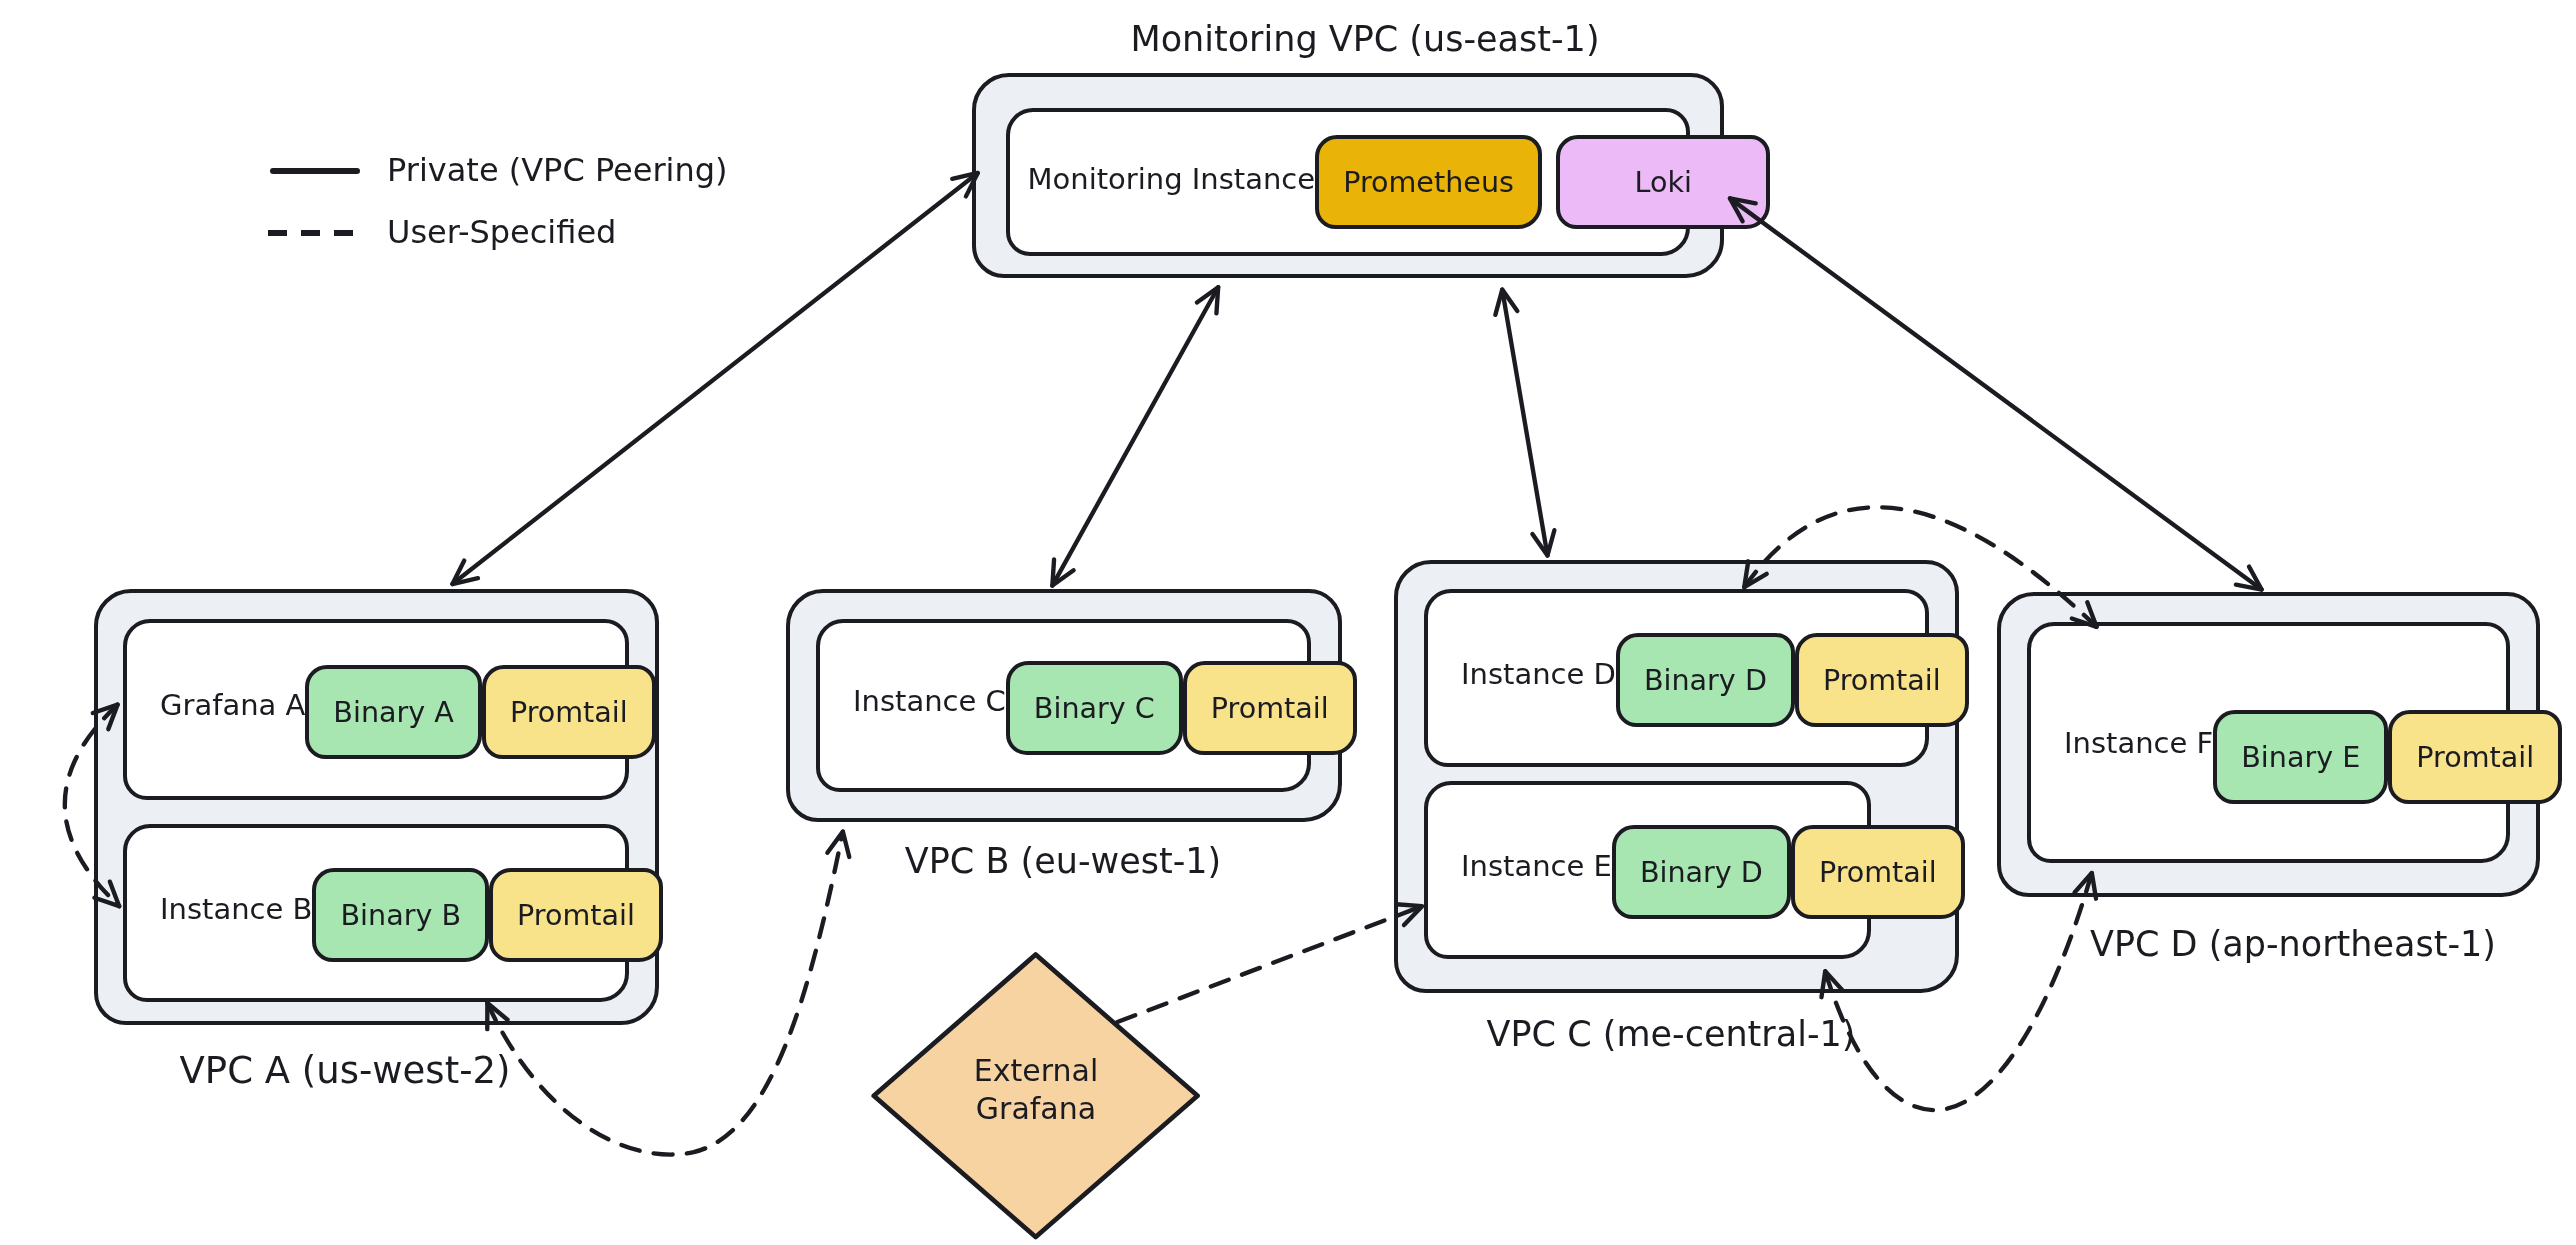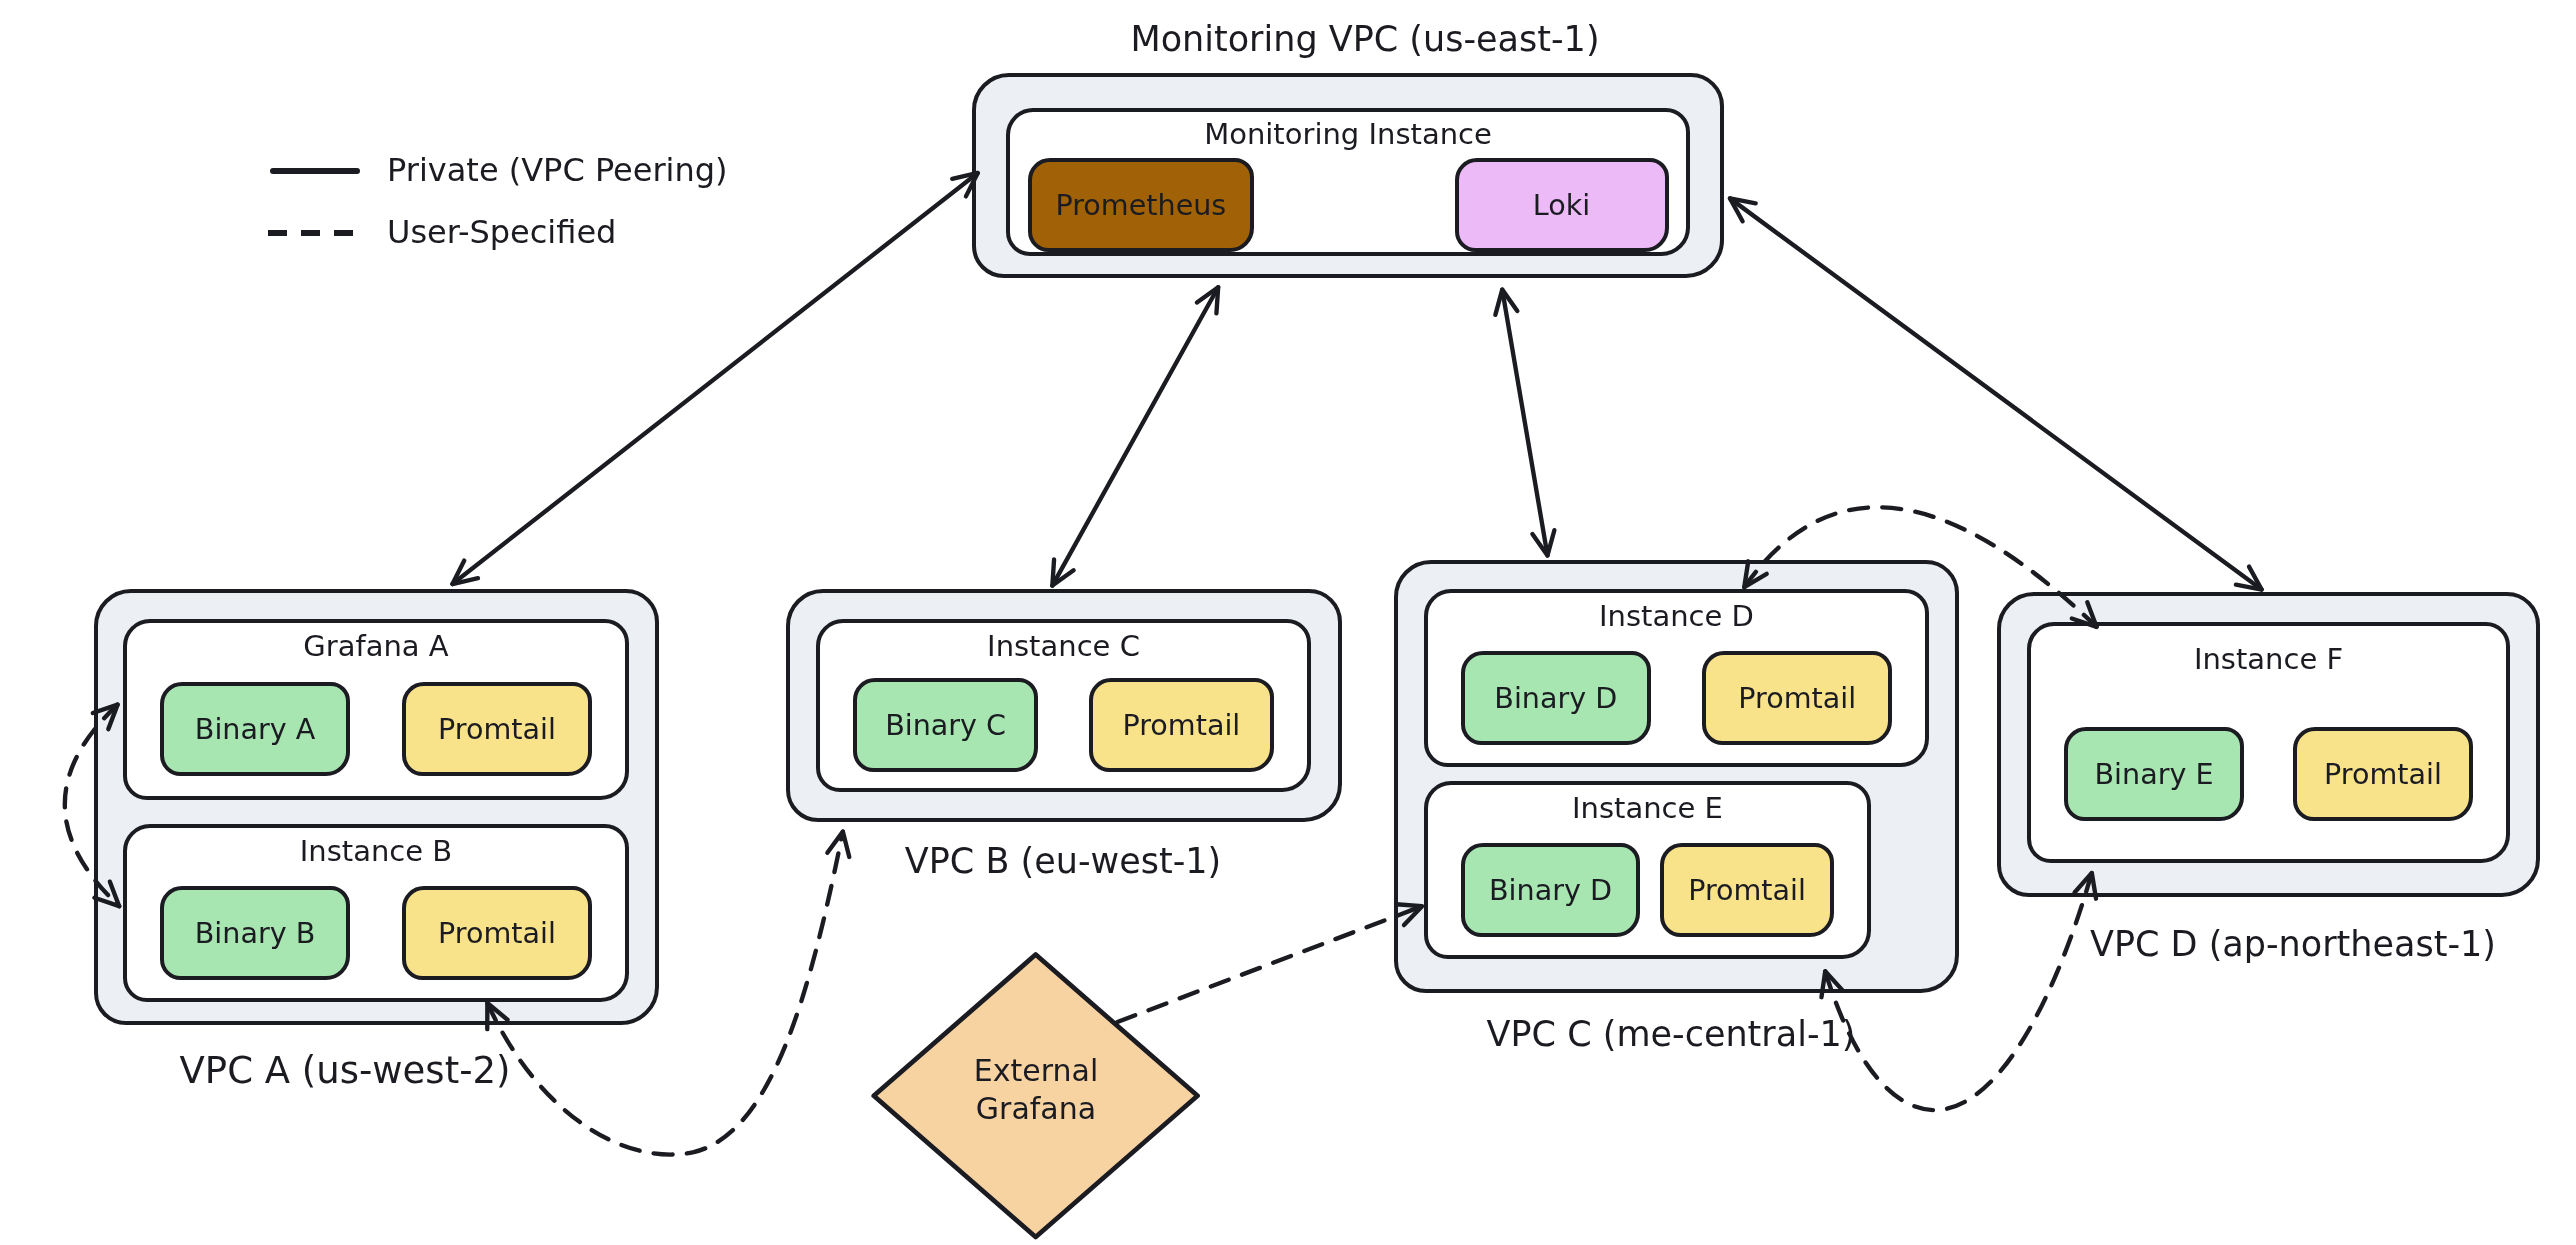--- a/index.html
+++ b/index.html
@@ -6,21 +6,21 @@
   #canvas{
     position:relative;width:2576px;height:1245px;background:#ffffff;
     font-family:"DejaVu Sans",sans-serif;color:#1b1b22;overflow:hidden;
   }
   .vpc-box{
     position:absolute;background:#eceff3;border:4px solid #1b1b22;border-radius:37px 33px 38px 32px;
     box-sizing:border-box;
   }
   .instance{
     position:absolute;background:#ffffff;border:4px solid #1b1b22;border-radius:27px 24px 28.6px 24px;
-    box-sizing:border-box;display:flex;flex-direction:column;align-items:center;padding:6.3px 33px 14.3px;
+    box-sizing:border-box;display:flex;flex-direction:row;align-items:center;padding:6.3px 33px 14.3px;
   }
   .ilabel{font-size:29px;line-height:1.2;white-space:nowrap;}
   .pillrow{display:flex;justify-content:space-between;width:100%;margin-top:12.7px;flex:1;align-items:center;}
   .pill{
     height:94px;border:4px solid #1b1b22;border-radius:22px 19px 24px 20.6px;box-sizing:border-box;
     display:flex;align-items:center;justify-content:center;font-size:28.6px;white-space:nowrap;
     padding:0 24px;min-width:44%;
   }
   .vpc-label{position:absolute;transform:translateX(-50%);font-size:35px;white-space:nowrap;}
   .title-label{position:absolute;transform:translateX(-50%);font-size:35px;white-space:nowrap;text-align:right;}
@@ -49,21 +49,21 @@
     <div class="legend-label" style="left:387px;top:151px;">Private (VPC Peering)</div>
     <div class="legend-dashed" style="left:268px;top:230px;width:97px;"></div>
     <div class="legend-label" style="left:387px;top:213px;">User-Specified</div>
   </div>
 
   <div class="title-label" style="left:1365px;top:19px;">Monitoring VPC (us-east-1)</div>
   <div class="vpc-box" style="left:972px;top:73px;width:752px;height:205px;"></div>
   <div class="instance" style="left:1006px;top:108px;width:684px;height:148px;padding:4.8px 17.5px 11px;">
     <div class="ilabel">Monitoring Instance</div>
     <div class="pillrow" style="margin-top:6.3px;gap:14.3px;">
-      <div class="pill" style="min-width: 221px; background: #a16207;">Prometheus</div>
+      <div class="pill" style="min-width: 221px; background: #eab308;">Prometheus</div>
       <div class="pill" style="min-width: 214px; background: rgb(236, 186, 247);">Loki</div>
     </div>
   </div>
 
   <div class="vpc-box" style="left:94px;top:589px;width:565px;height:436px;"></div>
   <div class="instance" style="left:123px;top:619px;width:506px;height:181px;">
     <div class="ilabel">Grafana A</div>
     <div class="pillrow">
       <div class="pill" style="background: rgb(168, 230, 177);">Binary A</div>
       <div class="pill" style="background: rgb(249, 227, 138);">Promtail</div>

